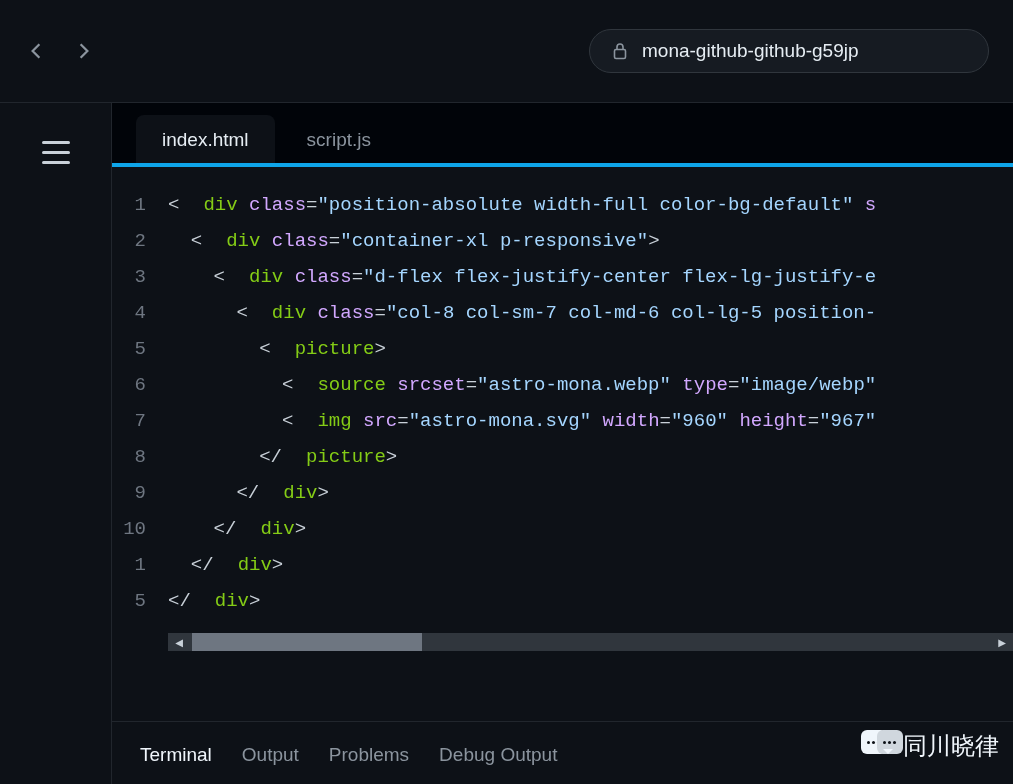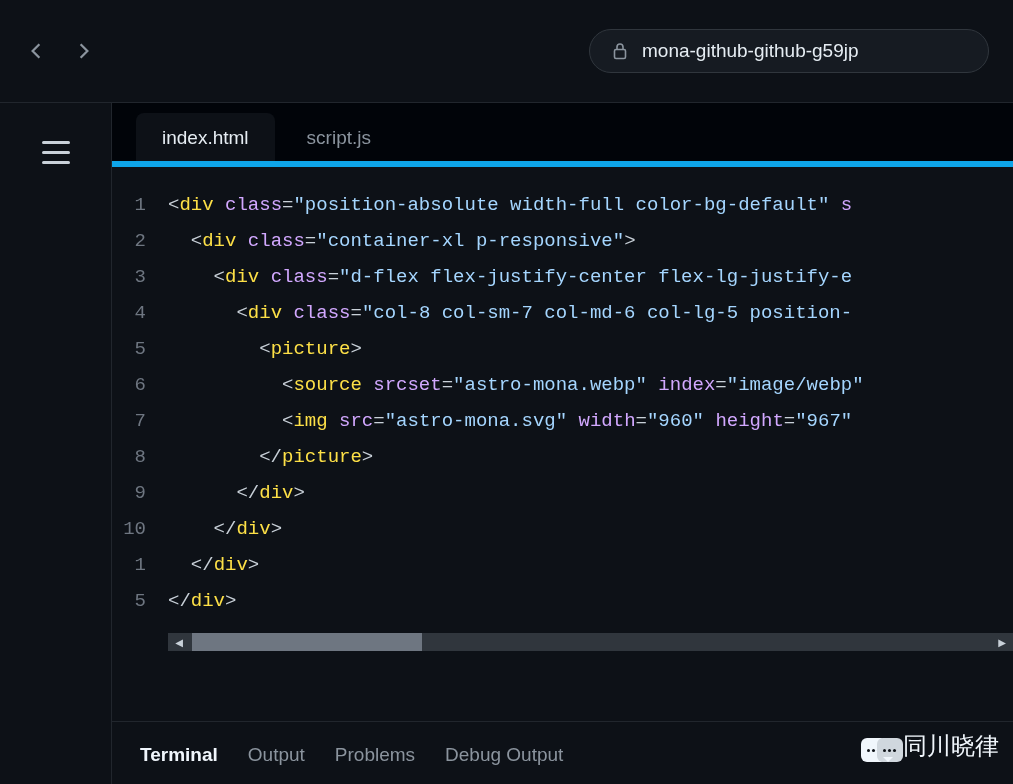--- a/index.html
+++ b/index.html
@@ -75,21 +75,21 @@
     display: flex;
     flex-direction: column;
   }
 
   .tabs {
     display: flex;
     align-items: flex-end;
     height: 64px;
     padding-left: 24px;
     gap: 6px;
-    border-bottom: 6px solid #0ea5e9;
+    border-bottom: 4px solid #0ea5e9;
   }
   .tab {
     padding: 14px 26px 12px 26px;
     font-size: 19px;
     color: #8b949e;
     border-radius: 8px 8px 0 0;
     cursor: pointer;
   }
   .tab.active {
     background: #0d1117;
@@ -124,21 +124,21 @@
     flex-shrink: 0;
   }
   .code {
     flex: 1;
     overflow: hidden;
     color: #c9d1d9;
   }
 
   
   .p  { color: #c9d1d9; }            
-  .tag{ color: #fde047; }            
+  .tag{ color: #84cc16; margin-left: 24px; }            
   .att{ color: #d2a8ff; }            
   .str{ color: #a5d6ff; }
 
   .hscroll {
     margin: 14px 0 0 56px;
     height: 18px;
     background: #30363d;
     position: relative;
     display: flex;
     align-items: center;
@@ -160,29 +160,29 @@
   .hscroll .cap.right { right: 2px; }
 
   .bottom-panel {
     border-top: 1px solid #21262d;
     padding: 22px 28px 18px 28px;
     display: flex;
     gap: 30px;
     font-size: 19px;
   }
   .bp-tab { color: #8b949e; cursor: pointer; }
-  .bp-tab.active { color: #f0f6fc; font-weight: 700; }
+  .bp-tab.active { color: #f0f6fc; font-weight: 400; }
 
   
   .watermark {
     position: fixed;
     right: 14px;
     bottom: 22px;
     display: flex;
-    align-items: flex-end;
+    align-items: flex-start;
     color: #f0f6fc;
     font-size: 24px;
   }
   .wm-ico {
     display: flex; gap: -4px;
   }
   .bubble {
     width: 26px; height: 24px; background: #f0f6fc; border-radius: 6px;
     position: relative;
   }
@@ -240,21 +240,21 @@
         </div>
     </div>
 
     <div class="code-area">
       <div class="code-lines" id="code-lines">
           <div class="line"><div class="ln">1</div><div class="code"><span class="p">&lt;</span><span class="tag">div</span><span class="p"> </span><span class="att">class</span><span class="p">=</span><span class="str">"position-absolute width-full color-bg-default"</span><span class="p"> </span><span class="att">s</span></div></div>
           <div class="line"><div class="ln">2</div><div class="code">  <span class="p">&lt;</span><span class="tag">div</span><span class="p"> </span><span class="att">class</span><span class="p">=</span><span class="str">"container-xl p-responsive"</span><span class="p">&gt;</span></div></div>
           <div class="line"><div class="ln">3</div><div class="code">    <span class="p">&lt;</span><span class="tag">div</span><span class="p"> </span><span class="att">class</span><span class="p">=</span><span class="str">"d-flex flex-justify-center flex-lg-justify-e</span></div></div>
           <div class="line"><div class="ln">4</div><div class="code">      <span class="p">&lt;</span><span class="tag">div</span><span class="p"> </span><span class="att">class</span><span class="p">=</span><span class="str">"col-8 col-sm-7 col-md-6 col-lg-5 position-</span></div></div>
           <div class="line"><div class="ln">5</div><div class="code">        <span class="p">&lt;</span><span class="tag">picture</span><span class="p">&gt;</span></div></div>
-          <div class="line"><div class="ln">6</div><div class="code">          <span class="p">&lt;</span><span class="tag">source</span><span class="p"> </span><span class="att">srcset</span><span class="p">=</span><span class="str">"astro-mona.webp"</span><span class="p"> </span><span class="att">index</span><span class="p">=</span><span class="str">"image/webp"</span></div></div>
+          <div class="line"><div class="ln">6</div><div class="code">          <span class="p">&lt;</span><span class="tag">source</span><span class="p"> </span><span class="att">srcset</span><span class="p">=</span><span class="str">"astro-mona.webp"</span><span class="p"> </span><span class="att">type</span><span class="p">=</span><span class="str">"image/webp"</span></div></div>
           <div class="line"><div class="ln">7</div><div class="code">          <span class="p">&lt;</span><span class="tag">img</span><span class="p"> </span><span class="att">src</span><span class="p">=</span><span class="str">"astro-mona.svg"</span><span class="p"> </span><span class="att">width</span><span class="p">=</span><span class="str">"960"</span><span class="p"> </span><span class="att">height</span><span class="p">=</span><span class="str">"967"</span></div></div>
           <div class="line"><div class="ln">8</div><div class="code">        <span class="p">&lt;/</span><span class="tag">picture</span><span class="p">&gt;</span></div></div>
           <div class="line"><div class="ln">9</div><div class="code">      <span class="p">&lt;/</span><span class="tag">div</span><span class="p">&gt;</span></div></div>
           <div class="line"><div class="ln">10</div><div class="code">    <span class="p">&lt;/</span><span class="tag">div</span><span class="p">&gt;</span></div></div>
           <div class="line"><div class="ln">1</div><div class="code">  <span class="p">&lt;/</span><span class="tag">div</span><span class="p">&gt;</span></div></div>
           <div class="line"><div class="ln">5</div><div class="code"><span class="p">&lt;/</span><span class="tag">div</span><span class="p">&gt;</span></div></div>
         </div>
       <div class="hscroll">
         <div class="cap left">◀</div>
         <div class="thumb"></div>

